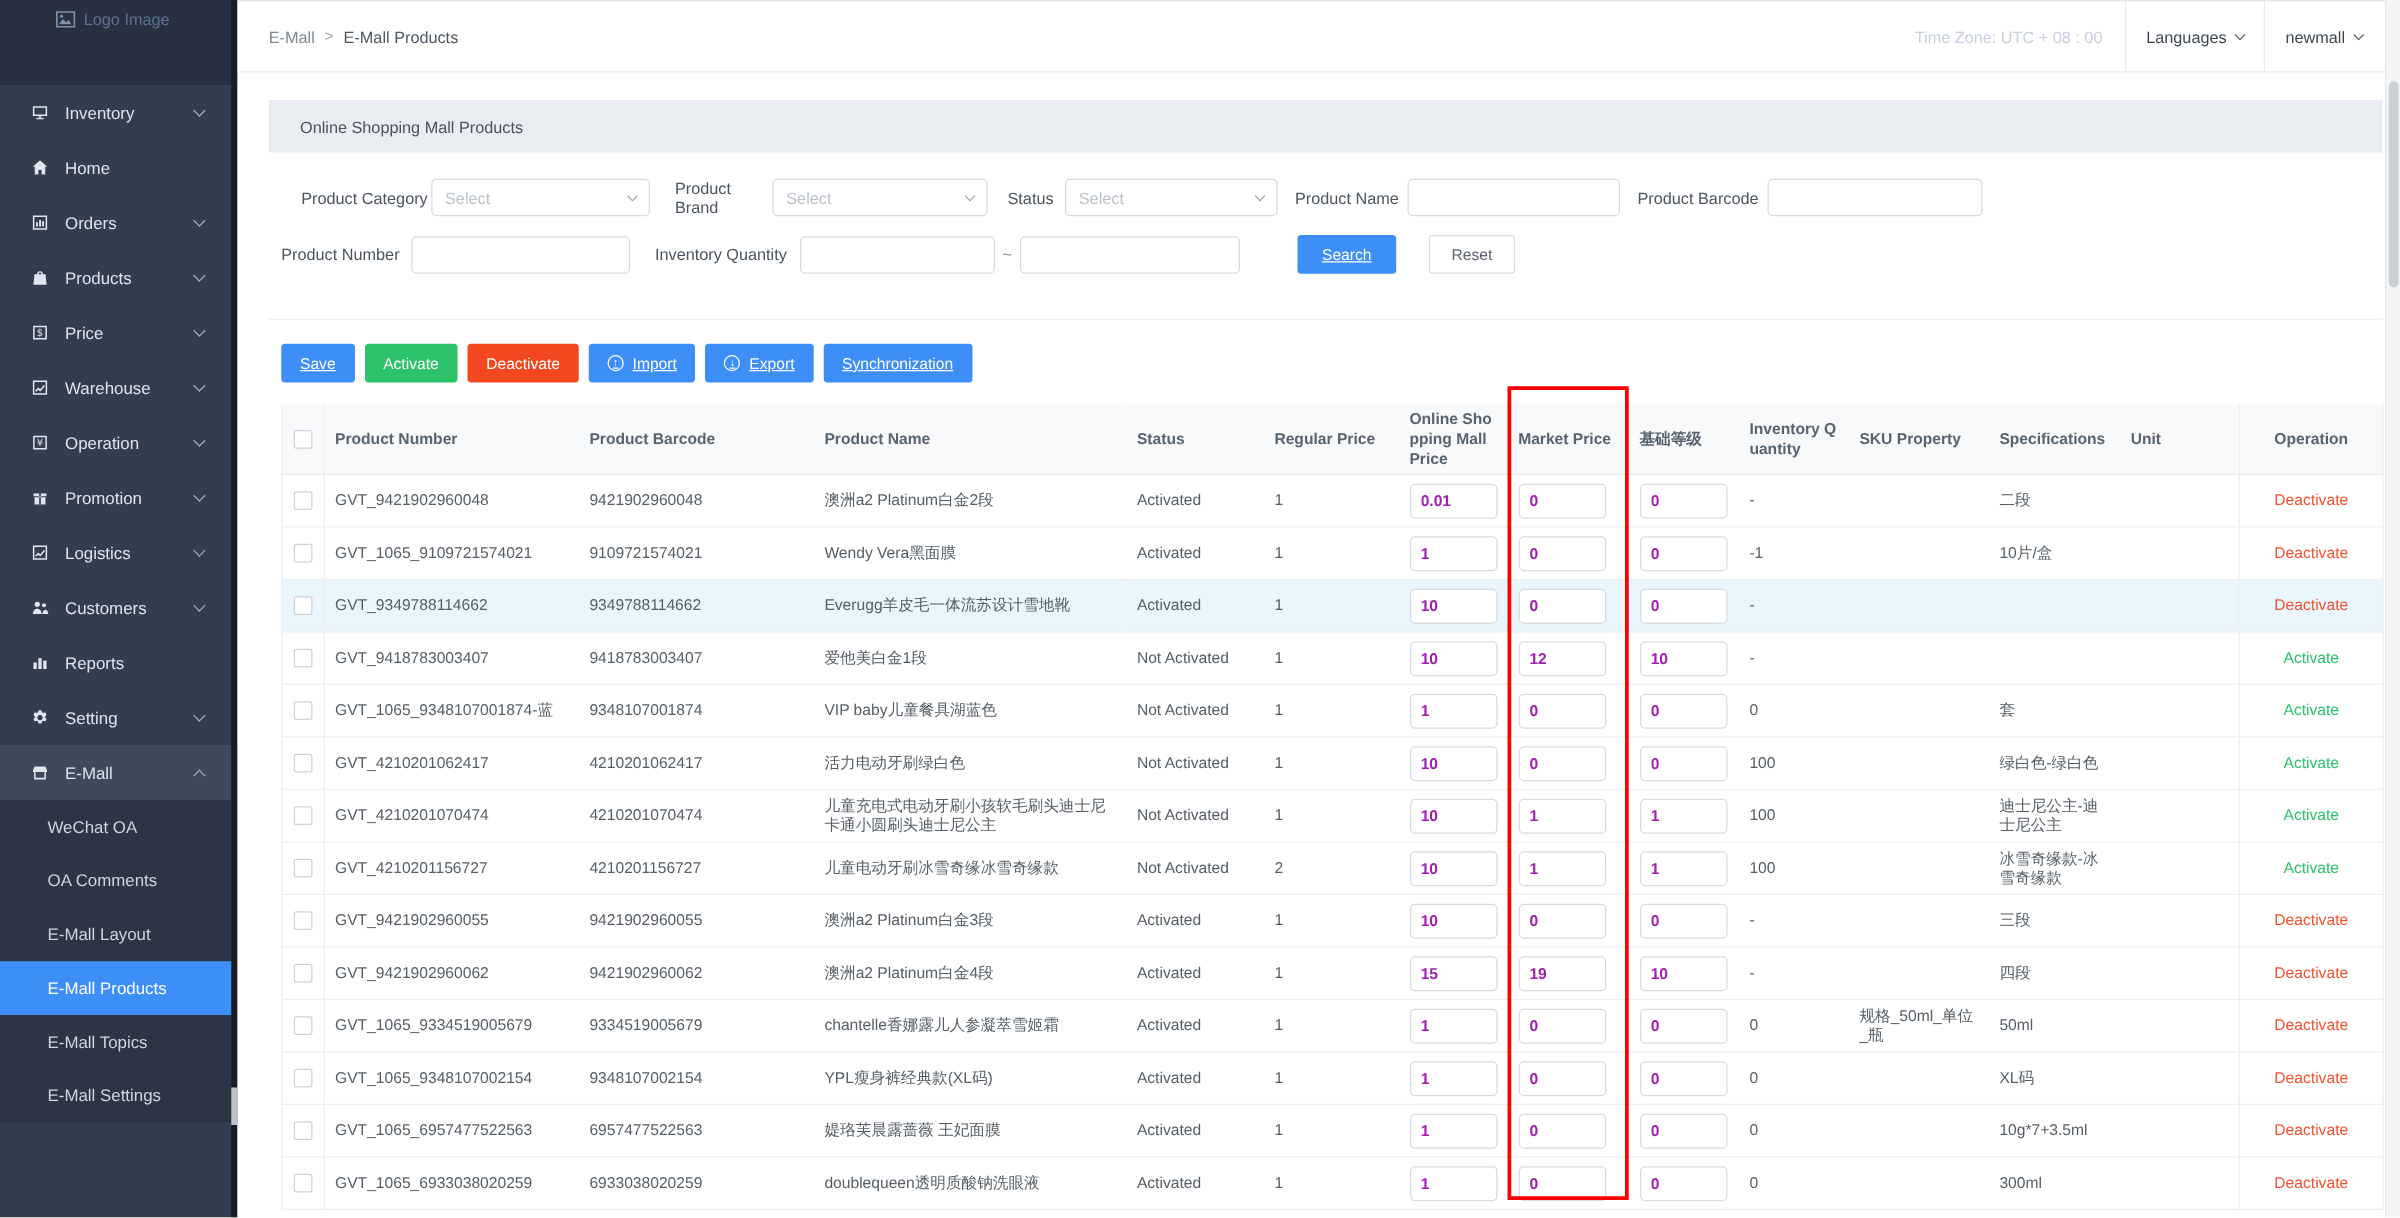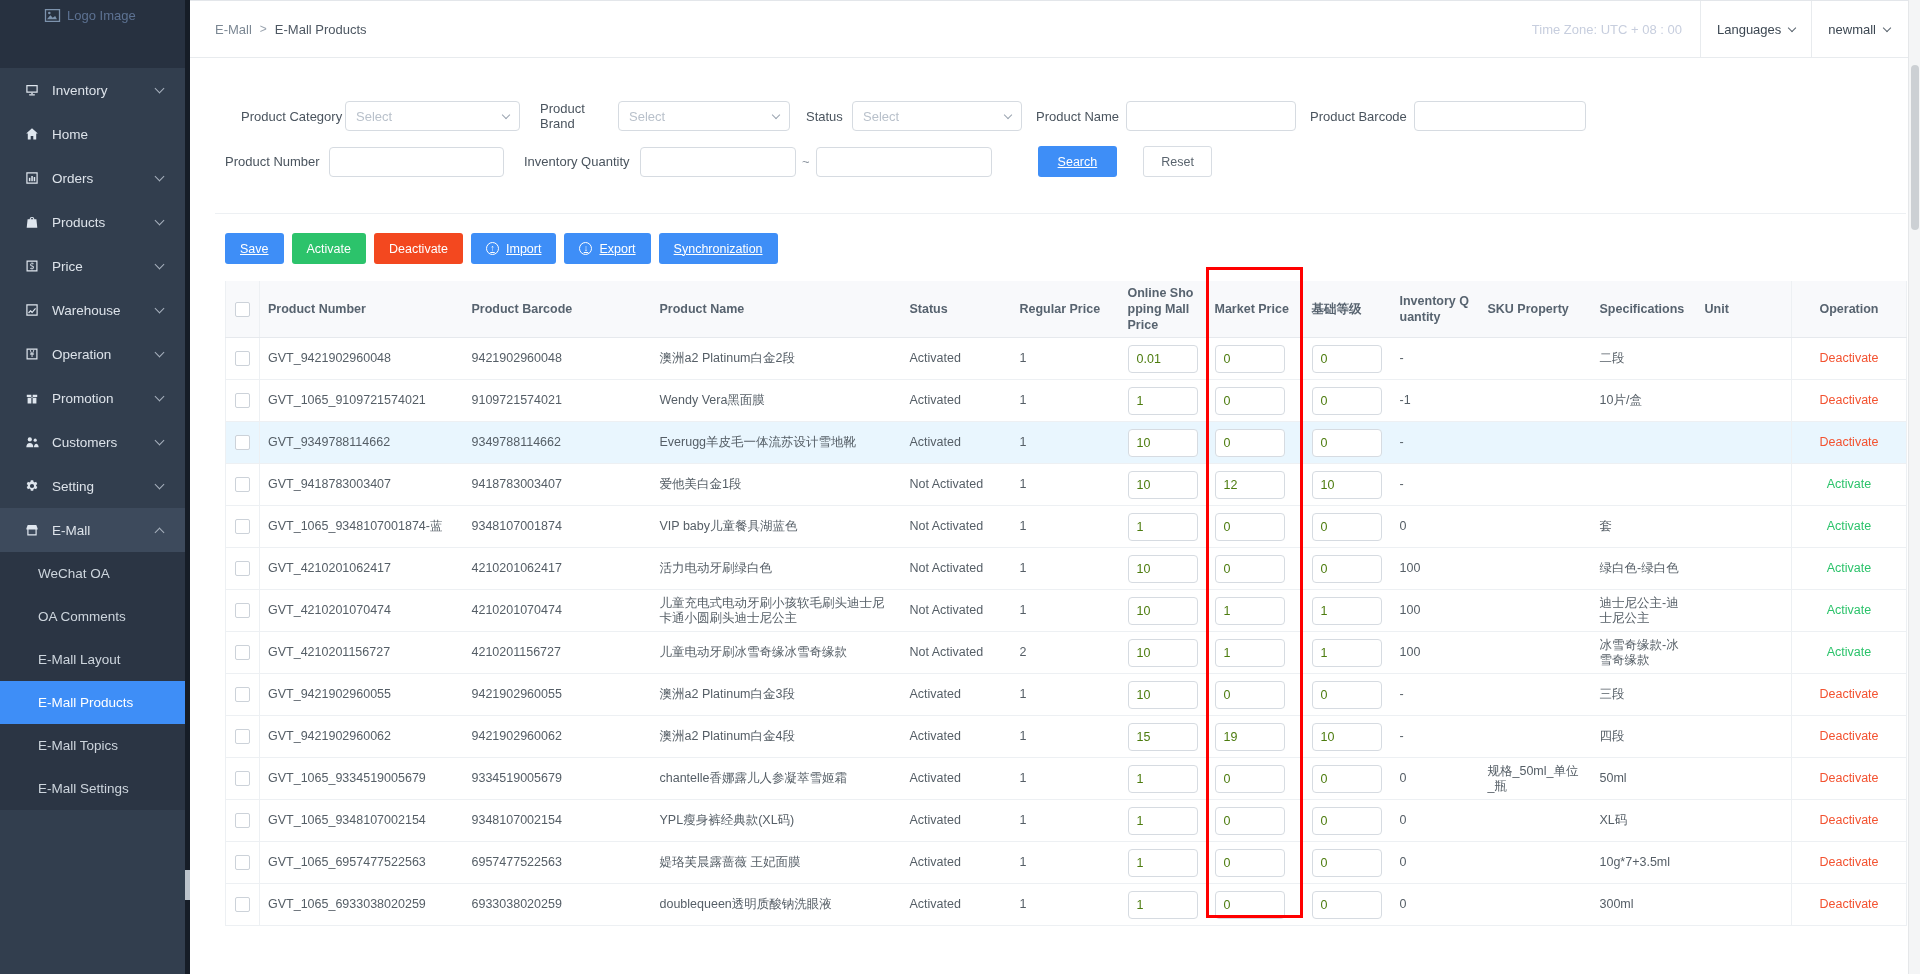--- a/index.html
+++ b/index.html
@@ -41,21 +41,21 @@
   .panel { margin:22px 0 0 25px; width:1691px; }
   .panel-head { height:42px; background:#e9edf2; display:flex; align-items:center; padding-left:25px; font-size:13px; color:#46525e; }
 
   .filter-sec { padding:21px 0 36px 10px; border-bottom:1px solid #edf0f3; }
   .f-row { display:flex; align-items:center; }
   .f-row + .f-row { margin-top:15px; }
   .f-label { font-size:13px; color:#4a545e; }
   .sel { height:30px; border:1px solid #d6dbe1; border-radius:4px; background:#fff; display:inline-flex; align-items:center; justify-content:space-between; padding:0 10px; cursor:pointer;gap:16px; }
   .sel .ph { font-size:13px; color:#b9c1cb; }
   .sel .chev { width:6px; height:6px; border-color:#9aa4b0; margin-top:-3px; }
-  .f-inp, .cell-input { height:30px; border:1px solid #d6dbe1; border-radius:4px; background:#fff; font-size:13px; color:#4d7c0f; padding:0 8px; outline:none; font-family:inherit; }
+  .f-inp, .cell-input { height:30px; border:1px solid #d6dbe1; border-radius:4px; background:#fff; font-size:13px; color:#a21caf; padding:0 8px; outline:none; font-family:inherit;font-weight:bold; }
   .tilde { color:#8a939e; margin:0 6px; font-size:13px; }
 
   .btn { height:31px; border:none; border-radius:3px; color:#fff; font-size:12.5px; padding:0 15px; display:inline-flex; align-items:center; gap:7px; cursor:pointer; font-family:inherit; }
   .btn.blue { background:#3e8ef7;text-decoration:underline; }
   .btn.green { background:#2cc36b; }
   .btn.red { background:#f3481f; }
   .btn-ghost { height:31px; border:1px solid #d8dde3; border-radius:3px; background:#fff; color:#5a646e; font-size:12.5px; padding:0 17px; cursor:pointer; font-family:inherit; }
   .f-search { margin-left:46px; padding:0 20px; }
   .f-reset { margin-left:26px; }
   .icon-circ { width:13px; height:13px; border:1px solid #fff; border-radius:50%; font-size:9px; line-height:11px; text-align:center; display:inline-block; }
@@ -169,28 +169,48 @@
             <svg viewBox="0 0 14 14" width="14" height="14" fill="#dfe6ee">
               <path fill-rule="evenodd" d="M1.8 3.8h10.4v2.1H1.8zM2.6 6.7h8.8v5.8H2.6zM6.35 3.8h1.3v8.7h-1.3z"></path>
             </svg>
           </span>
           <span class="nav-label">Promotion</span>
           <span class="chev "></span>
         </div>
         <div class="nav-item">
           <span class="nav-icon">
             <svg viewBox="0 0 14 14" width="14" height="14" fill="#dfe6ee">
+              <path fill-rule="evenodd" d="M1.3 1.3h11.4v11.4H1.3zm1.2 1.2v9h9v-9z"></path>
+              <path d="M3.1 9.6 5.5 6.9l1.7 1.5 2.9-3.4.9.8-3.8 4.4-1.7-1.5-1.5 1.7z"></path>
+            </svg>
+          </span>
+          <span class="nav-label">Logistics</span>
+          <span class="chev "></span>
+        </div>
+        <div class="nav-item">
+          <span class="nav-icon">
+            <svg viewBox="0 0 14 14" width="14" height="14" fill="#dfe6ee">
               <circle cx="4.8" cy="4.4" r="2.1"></circle>
               <path d="M1.3 12.2c0-2.6 1.5-4.2 3.5-4.2s3.5 1.6 3.5 4.2z"></path>
               <circle cx="10.2" cy="5.2" r="1.6"></circle>
               <path d="M8.9 12.2c.2-2.2 1.1-3.5 2.4-3.5 1.2 0 2.1 1.2 2.4 3.5z"></path>
             </svg>
           </span>
           <span class="nav-label">Customers</span>
           <span class="chev "></span>
+        </div>
+        <div class="nav-item">
+          <span class="nav-icon">
+            <svg viewBox="0 0 14 14" width="14" height="14" fill="#dfe6ee">
+              <rect x="1.8" y="7" width="2.6" height="5.2"></rect>
+              <rect x="5.7" y="3.5" width="2.6" height="8.7"></rect>
+              <rect x="9.6" y="5.5" width="2.6" height="6.7"></rect>
+            </svg>
+          </span>
+          <span class="nav-label">Reports</span>
         </div>
         <div class="nav-item">
           <span class="nav-icon">
             <svg viewBox="0 0 14 14" width="14" height="14" fill="#dfe6ee">
               <path fill-rule="evenodd" d="M5.8 1.2h2.4l.3 1.6q.6.2 1.1.6l1.5-.6 1.2 2.1-1.2 1q.1.6 0 1.2l1.2 1-1.2 2.1-1.5-.6q-.5.4-1.1.6l-.3 1.6H5.8l-.3-1.6q-.6-.2-1.1-.6l-1.5.6-1.2-2.1 1.2-1q-.1-.6 0-1.2l-1.2-1 1.2-2.1 1.5.6q.5-.4 1.1-.6zM7 4.9A2.1 2.1 0 1 0 7 9.1 2.1 2.1 0 0 0 7 4.9z"></path>
             </svg>
           </span>
           <span class="nav-label">Setting</span>
           <span class="chev "></span>
         </div>
@@ -245,20 +265,23 @@
         </div>
         <div class="tb-sep"></div>
         <div class="tb-item">
           <span>newmall</span>
           <span class="chev"></span>
         </div>
       </div>
     </div>
 
     <div class="panel">
+      <div class="panel-head">
+        <span>Online Shopping Mall Products</span>
+      </div>
 
       <div class="filter-sec">
         <div class="f-row">
             <span class="f-label" style="width:104px;margin-left:16px">Product Category</span>
             <span class="sel" style="width:175px">
               <span class="ph">Select</span>
               <span class="chev"></span>
             </span>
             <span class="f-label" style="width:78px;margin-left:20px">Product Brand</span>
             <span class="sel" style="width:172px">

